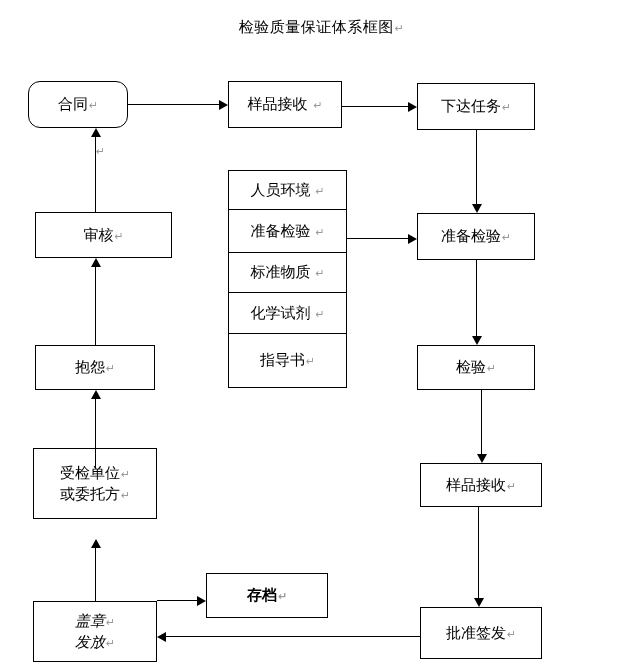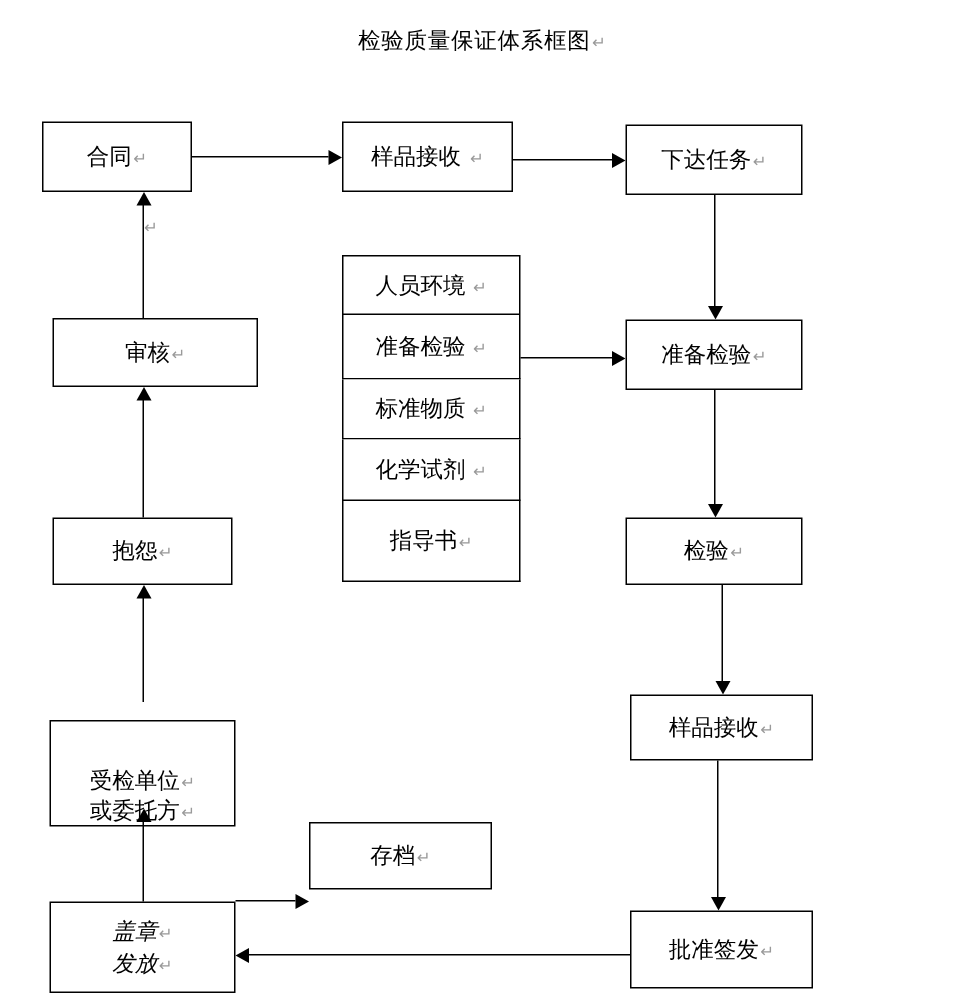--- a/index.html
+++ b/index.html
@@ -106,21 +106,21 @@
     border-bottom: 9px solid #000000;
   }
 </style>
 </head>
 <body>
 
 <div id="page">
 
   <div class="title"><span>检验质量保证体系框图</span><span class="pilcrow">↵</span></div>
 
-  <div class="node" style="left:28px; top:81px; width:100px; height:47px;">
+  <div class="node" style="left:28px; top:81px; width:100px; height:47px;border-radius:12px;">
     <span class="line"><span>合同</span><span class="pilcrow">↵</span></span>
   </div>
 
   <div class="node" style="left:228px; top:81px; width:114px; height:47px;">
     <span class="line"><span>样品接收</span><span class="pilcrow" style="margin-left:6px;">↵</span></span>
   </div>
 
   <div class="node" style="left:417px; top:83px; width:118px; height:47px;">
     <span class="line"><span>下达任务</span><span class="pilcrow">↵</span></span>
   </div>
@@ -134,21 +134,21 @@
   <div class="floating-pilcrow" style="left:96px; top:146px;">↵</div>
 
   <div class="node" style="left:35px; top:212px; width:137px; height:46px;">
     <span class="line"><span>审核</span><span class="pilcrow">↵</span></span>
   </div>
 
   <div class="node" style="left:35px; top:345px; width:120px; height:45px;">
     <span class="line"><span>抱怨</span><span class="pilcrow">↵</span></span>
   </div>
 
-  <div class="node" style="left:33px; top:480px; width:124px; height:71px;justify-content:flex-end;">
+  <div class="node" style="left:33px; top:448px; width:124px; height:71px;">
     <span class="line"><span>受检单位</span><span class="pilcrow">↵</span></span>
     <span class="line"><span>或委托方</span><span class="pilcrow">↵</span></span>
   </div>
 
   <div class="node" style="left:33px; top:601px; width:124px; height:61px;font-style:italic;">
     <span class="line"><span>盖章</span><span class="pilcrow">↵</span></span>
     <span class="line"><span>发放</span><span class="pilcrow">↵</span></span>
   </div>
 
   <div class="conn v-line" style="left:95px; top:136px; height:76px;"></div>
@@ -203,21 +203,21 @@
 
   <div class="conn v-line" style="left:476px; top:260px; height:77px;"></div>
   <div class="arrow arrow-down" style="left:472px; top:336px;"></div>
 
   <div class="conn v-line" style="left:481px; top:390px; height:65px;"></div>
   <div class="arrow arrow-down" style="left:477px; top:454px;"></div>
 
   <div class="conn v-line" style="left:478px; top:507px; height:92px;"></div>
   <div class="arrow arrow-down" style="left:474px; top:598px;"></div>
 
-  <div class="node" style="left:206px; top:548px; width:122px; height:45px;">
+  <div class="node" style="left:206px; top:573px; width:122px; height:45px;font-weight:bold;">
     <span class="line"><span>存档</span><span class="pilcrow">↵</span></span>
   </div>
 
   <div class="conn h-line" style="left:157px; top:600px; width:40px;"></div>
   <div class="arrow arrow-right" style="left:197px; top:596px;"></div>
 
   <div class="conn h-line" style="left:166px; top:636px; width:254px;"></div>
   <div class="arrow arrow-left" style="left:157px; top:632px;"></div>
 
 </div>

